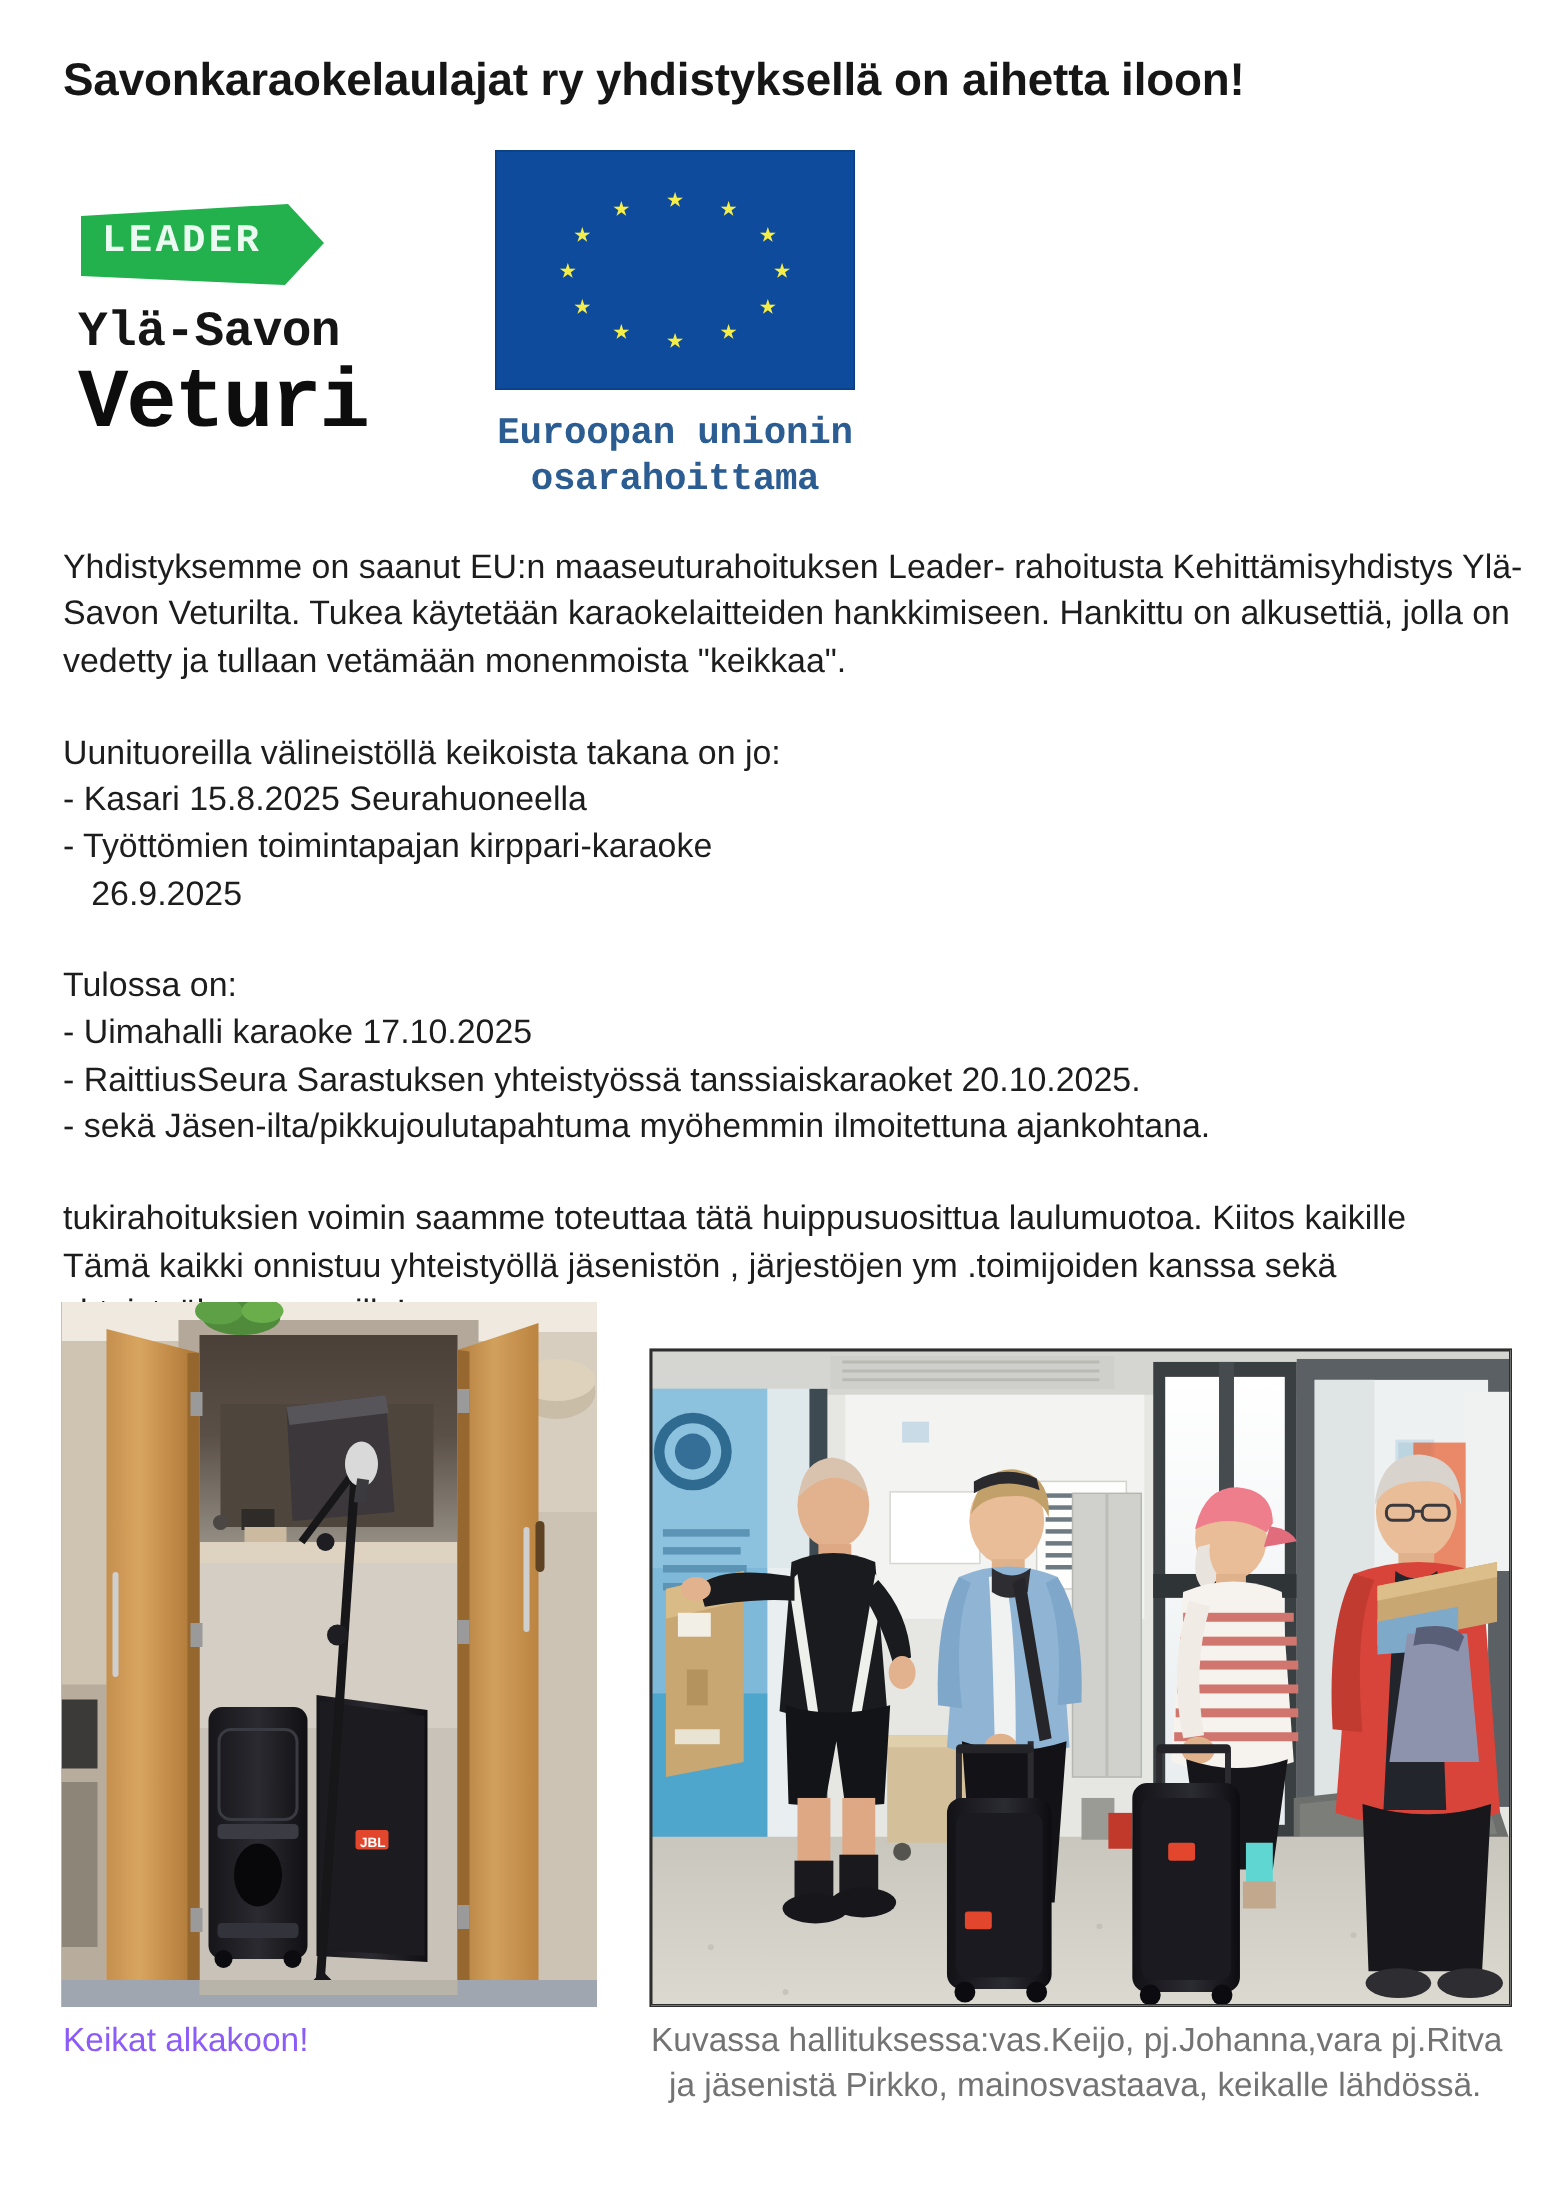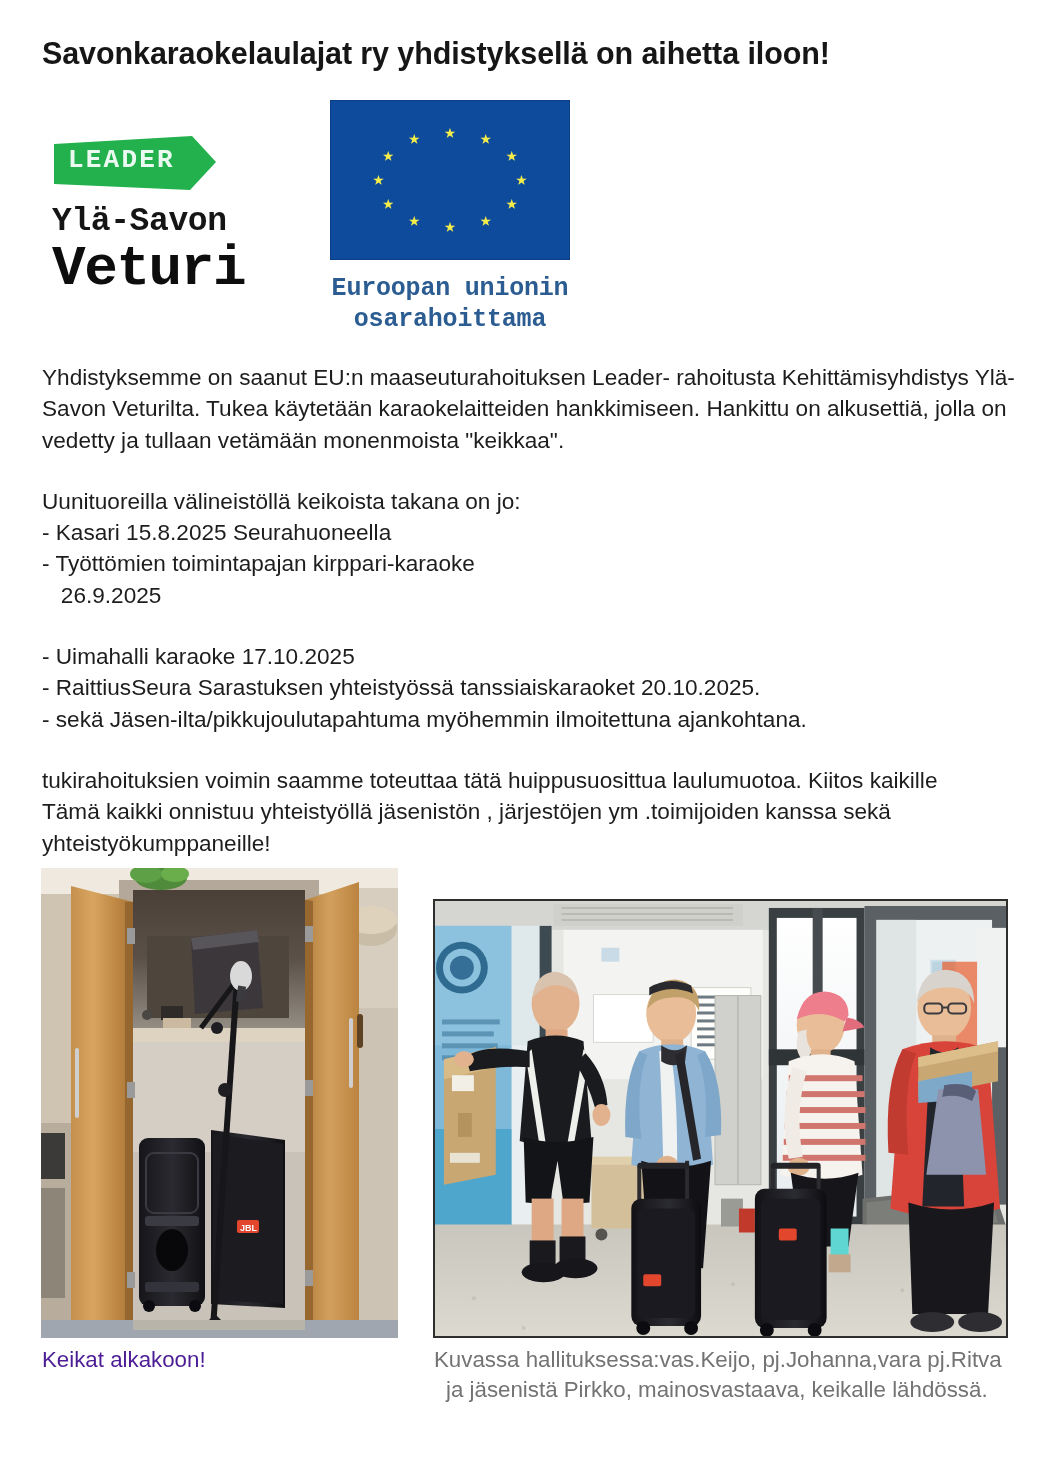--- a/index.html
+++ b/index.html
@@ -160,21 +160,21 @@
   }
   .photo-left svg, .photo-right svg { display: block; width: 100%; height: 100%; }
 
   
   .caption-left {
     position: absolute;
     left: 42px;
     top: 1345px;
     font-size: 22.3px;
     line-height: 30px;
-    color: #4c1d95;
+    color: #8b5cf6;
     white-space: nowrap;
     text-align: right;
   }
   .caption-right {
     position: absolute;
     left: 434px;
     top: 1345px;
     width: 580px;
     font-size: 22.3px;
     line-height: 30px;
@@ -232,20 +232,21 @@
   </p>
 
   <p class="para">
     <span class="line">Uunituoreilla välineistöllä keikoista takana on jo:</span>
     <span class="line">- Kasari 15.8.2025 Seurahuoneella</span>
     <span class="line">- Työttömien toimintapajan kirppari-karaoke</span>
     <span class="line">   26.9.2025</span>
   </p>
 
   <p class="para">
+    <span class="line">Tulossa on:</span>
     <span class="line">- Uimahalli karaoke 17.10.2025</span>
     <span class="line">- RaittiusSeura Sarastuksen yhteistyössä tanssiaiskaraoket 20.10.2025.</span>
     <span class="line">- sekä Jäsen-ilta/pikkujoulutapahtuma myöhemmin ilmoitettuna ajankohtana.</span>
   </p>
 
   <p class="para">
     <span class="line">tukirahoituksien voimin saamme toteuttaa tätä huippusuosittua laulumuotoa. Kiitos kaikille</span>
     <span class="line">Tämä kaikki onnistuu yhteistyöllä jäsenistön , järjestöjen ym .toimijoiden kanssa sekä</span>
     <span class="line">yhteistyökumppaneille!</span>
   </p>

